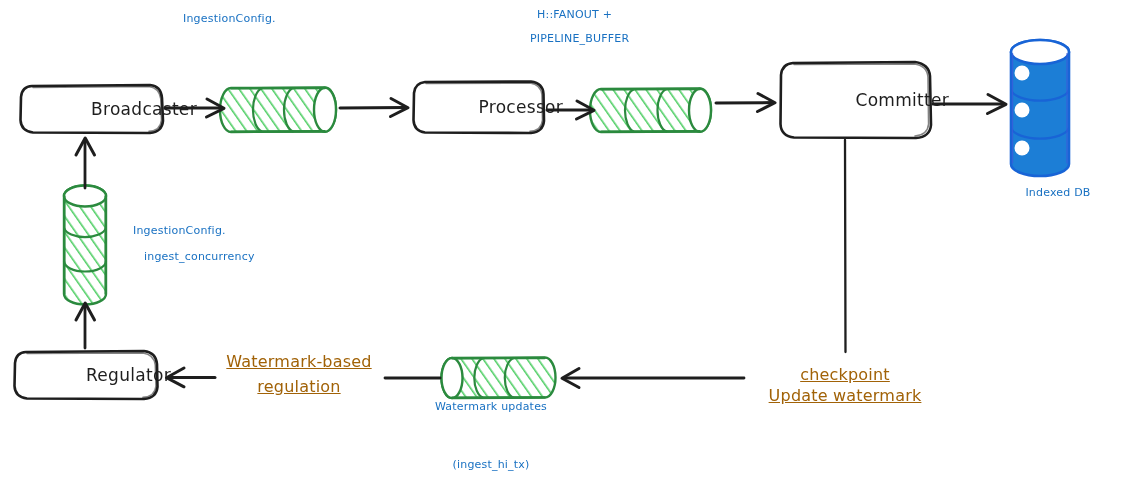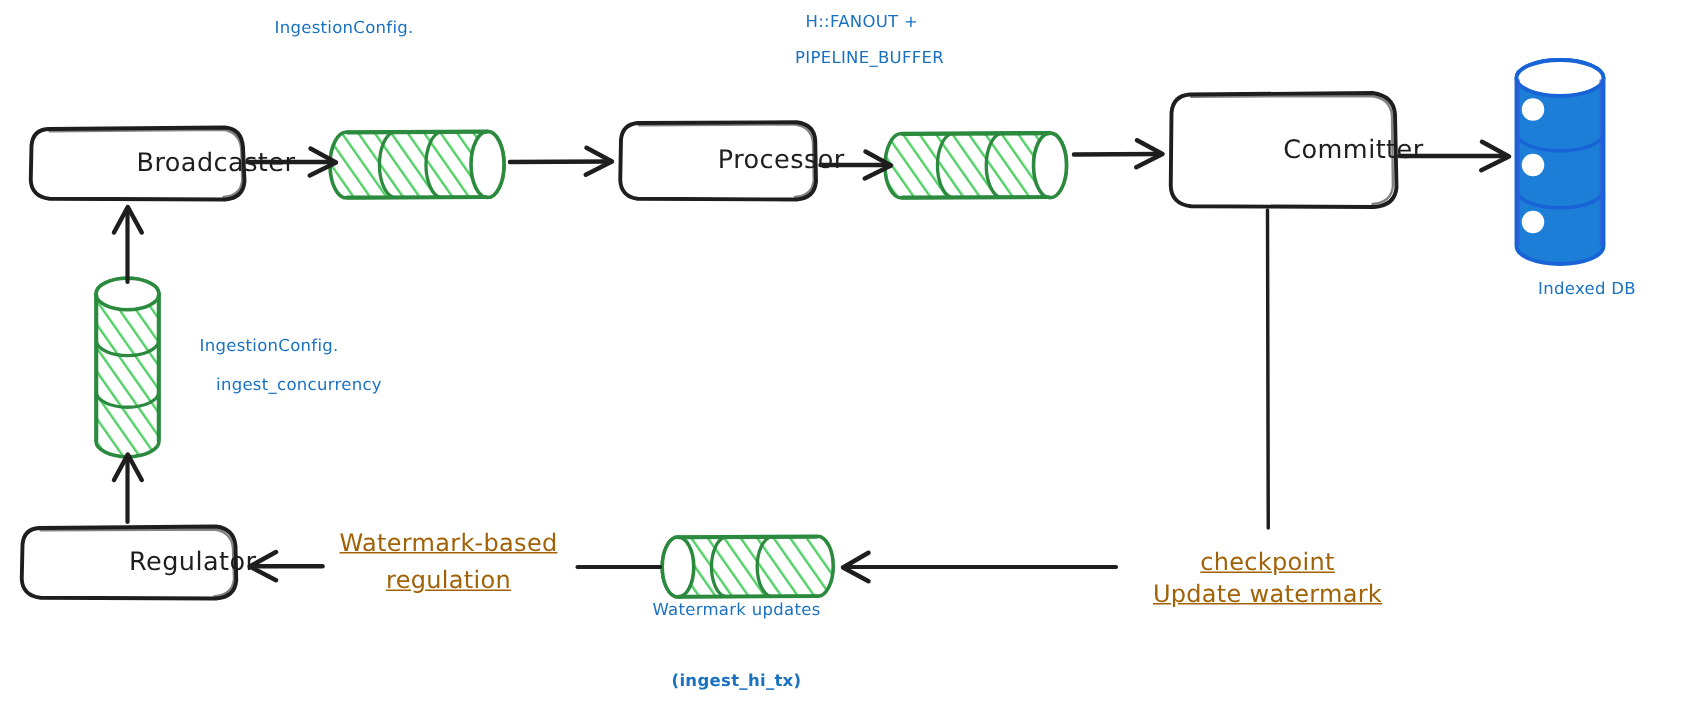--- a/index.html
+++ b/index.html
@@ -196,21 +196,21 @@
 
   <div class="lbl blue-label" style="left:537px; top:8px;">H::FANOUT +</div>
   <div class="lbl blue-label" style="left:514px; top:32px;margin-left:16px;">PIPELINE_BUFFER</div>
 
   <div class="lbl blue-label" style="left:133px; top:224px;">IngestionConfig.</div>
   <div class="lbl blue-label" style="left:144px; top:250px;">ingest_concurrency</div>
 
   <div class="lbl blue-label center" style="left:1058px; top:186px;">Indexed DB</div>
 
   <div class="lbl blue-label center" style="left:491px; top:400px;">Watermark updates</div>
-  <div class="lbl blue-label center" style="left:491px; top:447px;font-weight:bold;">(ingest_hi_tx)</div>
+  <div class="lbl blue-label center" style="left:491px; top:458px;">(ingest_hi_tx)</div>
 
   <div class="lbl black-label center" style="left:299px; top:352px;">Watermark-based</div>
   <div class="lbl black-label center" style="left:299px; top:377px;">regulation</div>
 
   <div class="lbl black-label center" style="left:845px; top:352px;margin-top:34px;">Update watermark</div>
   <div class="lbl black-label center" style="left:845px; top:365px;">checkpoint</div>
 
 </div>
 
 </body></html>

